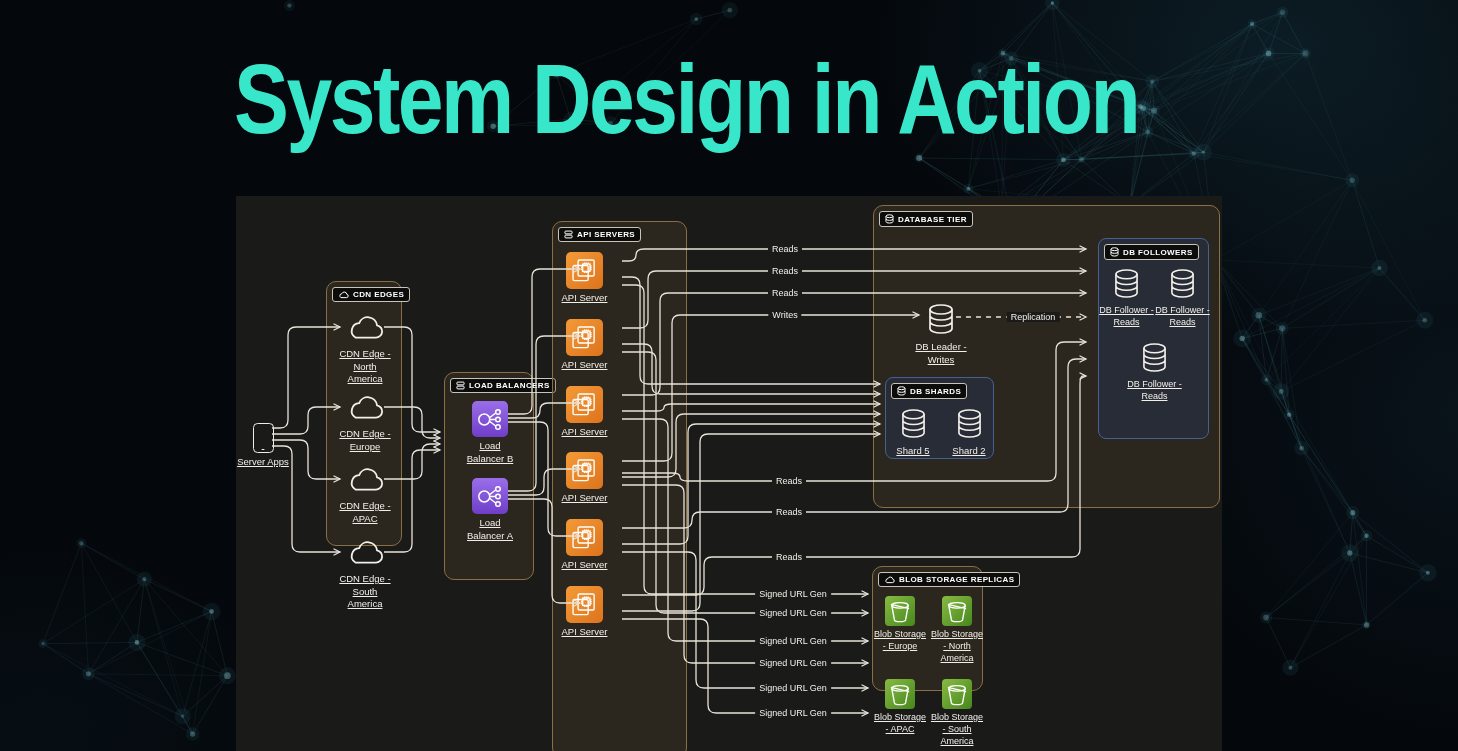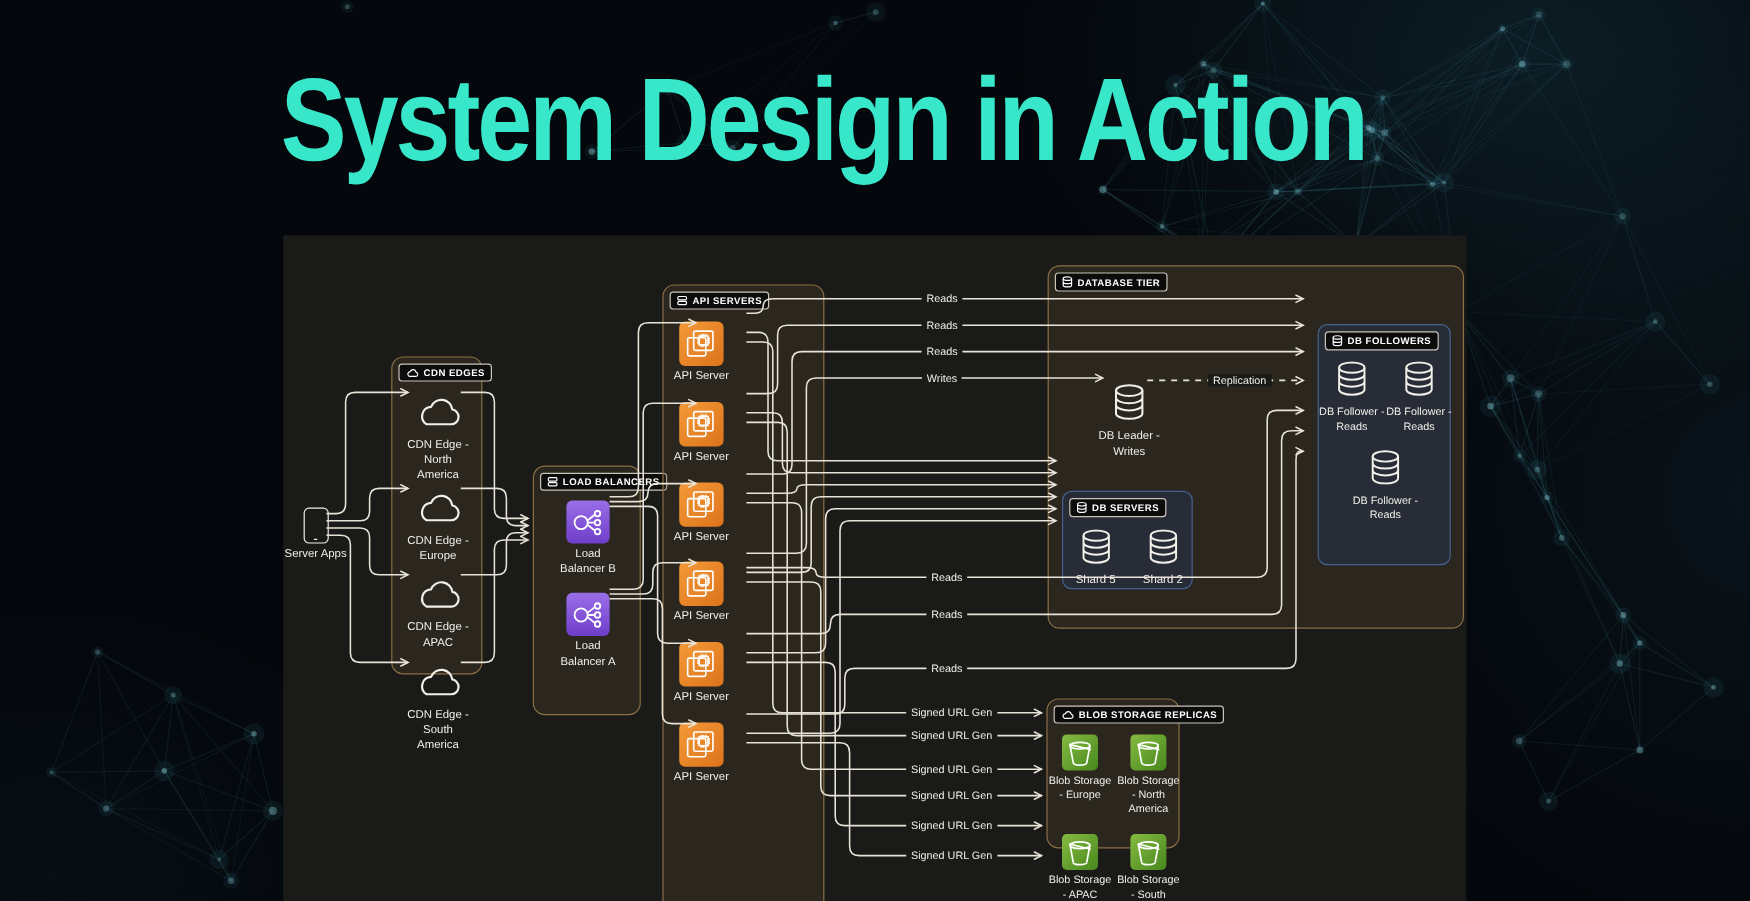--- a/index.html
+++ b/index.html
@@ -19,32 +19,32 @@
     color:#38e7ca;white-space:nowrap;
     transform:scaleX(.84);transform-origin:0 0;
   }
   .panel{
     position:absolute;left:236px;top:196px;width:986px;height:555px;
     background:#1a1a18;overflow:hidden;
   }
   .wires{position:absolute;left:0;top:0;width:986px;height:555px;pointer-events:none;}
   .group{
     position:absolute;border:1.5px solid #8a6f45;border-radius:10px;
-    background:rgba(84,70,46,.30);box-sizing:border-box;margin-top:16px;
+    background:rgba(84,70,46,.30);box-sizing:border-box;
   }
   .group.blue{border:1.5px solid #46618f;background:rgba(36,48,70,.60);border-radius:8px;}
   .gheader{
     position:absolute;top:5px;left:5px;display:inline-flex;align-items:center;gap:4px;
     background:#0c0c0b;border:1px solid #c9c4ba;border-radius:3px;padding:2px 5px;
     font-size:8px;font-weight:bold;color:#fff;letter-spacing:.4px;white-space:nowrap;
   }
   .gheader svg{display:block;}
   .node{position:absolute;text-align:center;}
   .nlabel{
-    font-size:9.5px;color:#f2efe9;line-height:1.32;white-space:pre-line;margin-top:3px;
+    font-size:9.5px;color:#f2efe9;line-height:1.32;white-space:pre-line;margin-top:3px;text-decoration:underline;
   }
   .sqicon{border-radius:5px;display:flex;align-items:center;justify-content:center;margin:0 auto;}
   .orange{width:37px;height:37px;background:linear-gradient(135deg,#f49a38,#dd731c);}
   .purple{width:36px;height:36px;background:linear-gradient(180deg,#9a6ee8,#6f3ec9);}
   .green{width:30px;height:30px;background:linear-gradient(135deg,#86bb42,#47871d);border-radius:4px;}
   .phone{
     width:19px;height:28px;border:1.8px solid #f0ede6;border-radius:4.5px;margin:0 auto;position:relative;
   }
   .phone:after{content:"";position:absolute;left:50%;bottom:2px;width:3px;height:1.5px;background:#f0ede6;transform:translateX(-50%);border-radius:1px;}
   .edge-label{
@@ -678,21 +678,21 @@
     <div class="group blue" style="left:11px;top:171px;width:109px;height:82px;">
       <div class="gheader">
         <span>
             <svg width="9" height="10" viewBox="0 0 10 11">
               <g fill="none" stroke="#fff" stroke-width="1.1">
                 <ellipse cx="5" cy="2.4" rx="3.9" ry="1.6"></ellipse>
                 <path d="M1.1 2.4 V8.4 a3.9 1.6 0 0 0 7.8 0 V2.4 M1.1 5.4 a3.9 1.6 0 0 0 7.8 0"></path>
               </g>
             </svg>
           </span>
-        <span>DB SERVERS</span>
+        <span>DB SHARDS</span>
       </div>
       <div class="node" style="left:2px;top:31px;width:50px;">
         <svg width="25" height="29" viewBox="0 0 26 30">
             <g fill="none" stroke="#f2efe9" stroke-width="1.7">
               <ellipse cx="13" cy="5.5" rx="11" ry="4.5"></ellipse>
               <path d="M2 5.5 V24.5 a11 4.5 0 0 0 22 0 V5.5 M2 11.5 a11 4.5 0 0 0 22 0 M2 17.5 a11 4.5 0 0 0 22 0"></path>
             </g>
           </svg>
         <div class="nlabel">Shard 5</div>
       </div>

